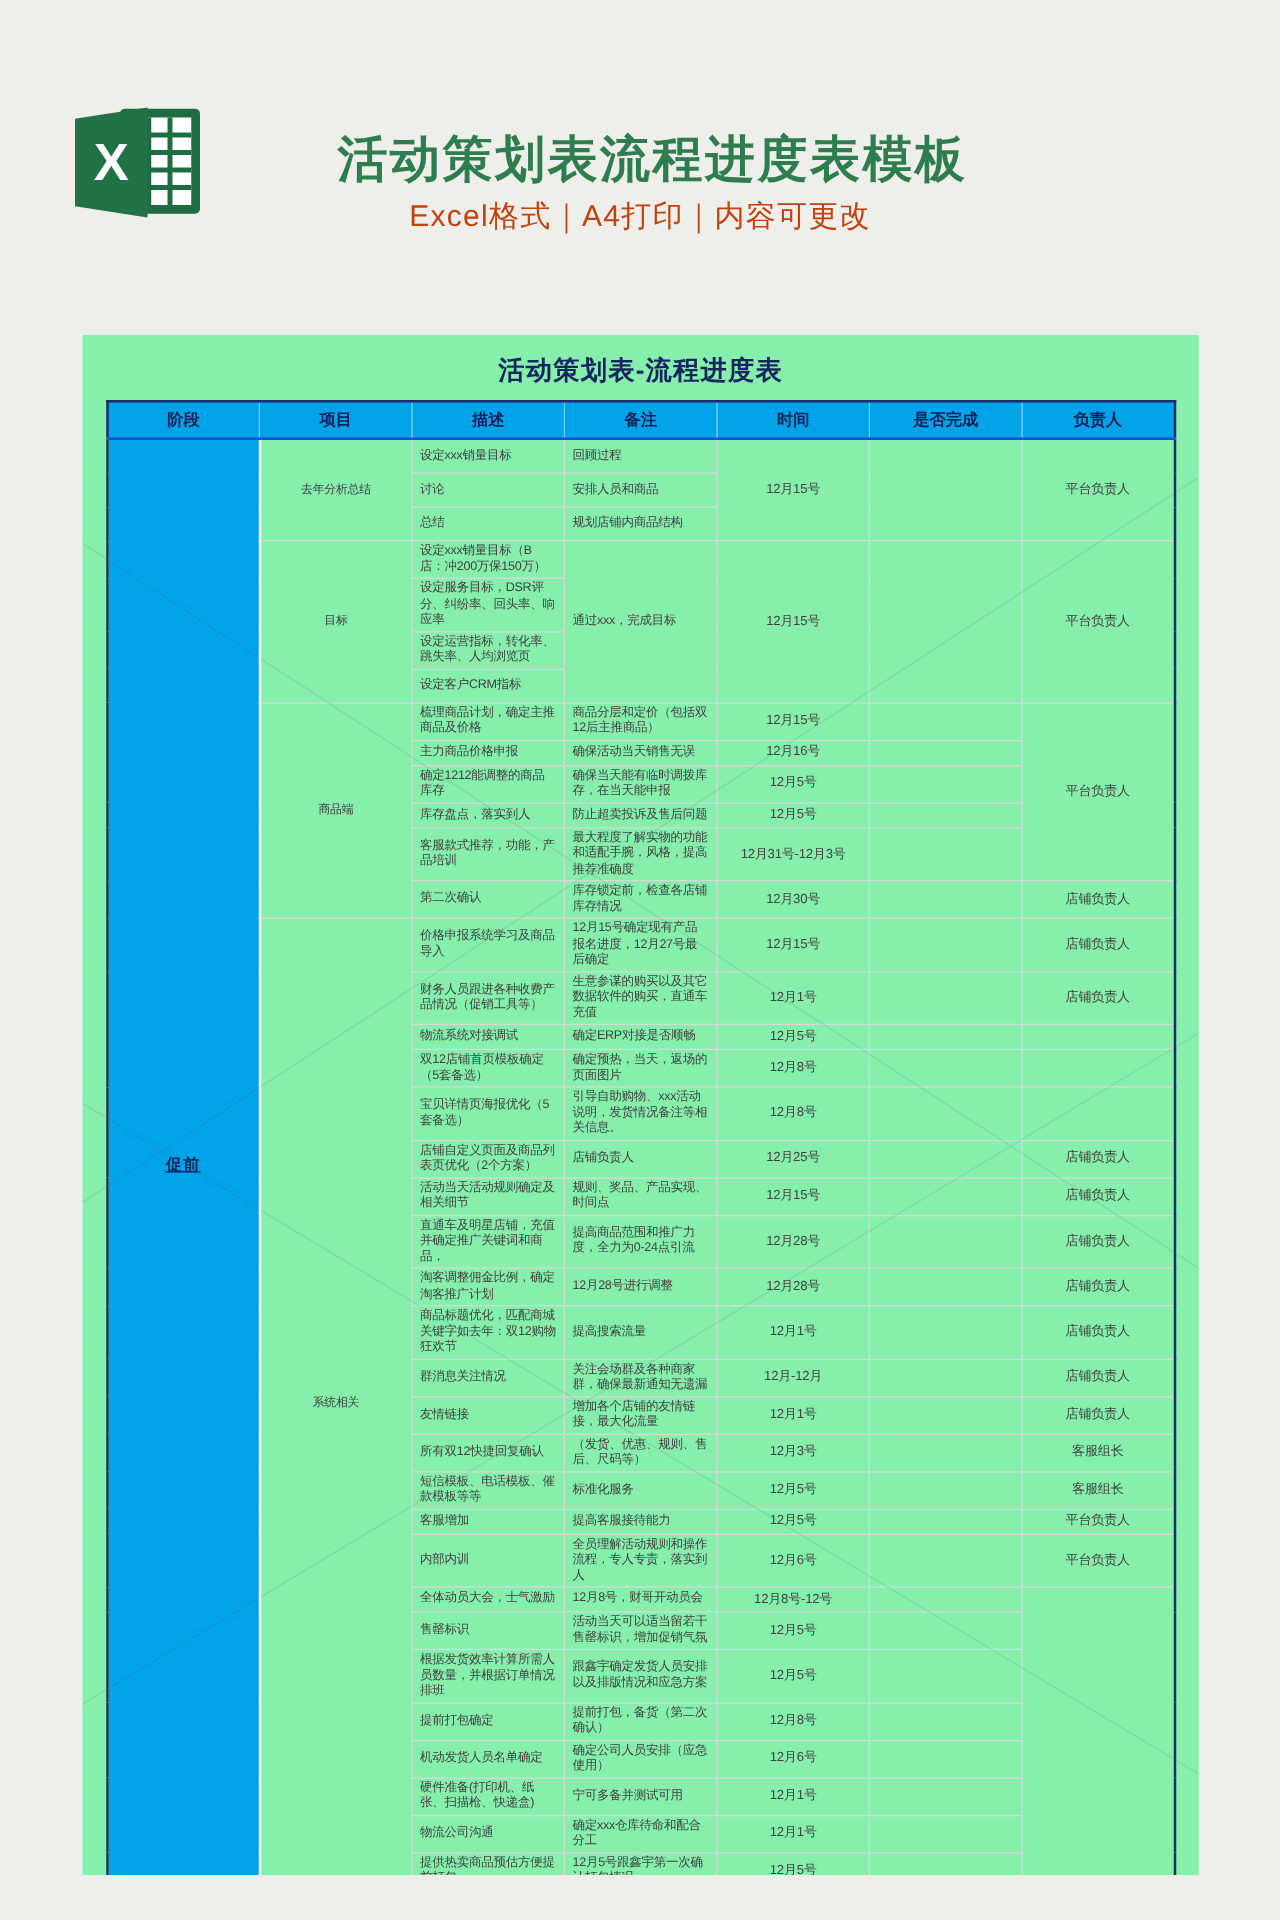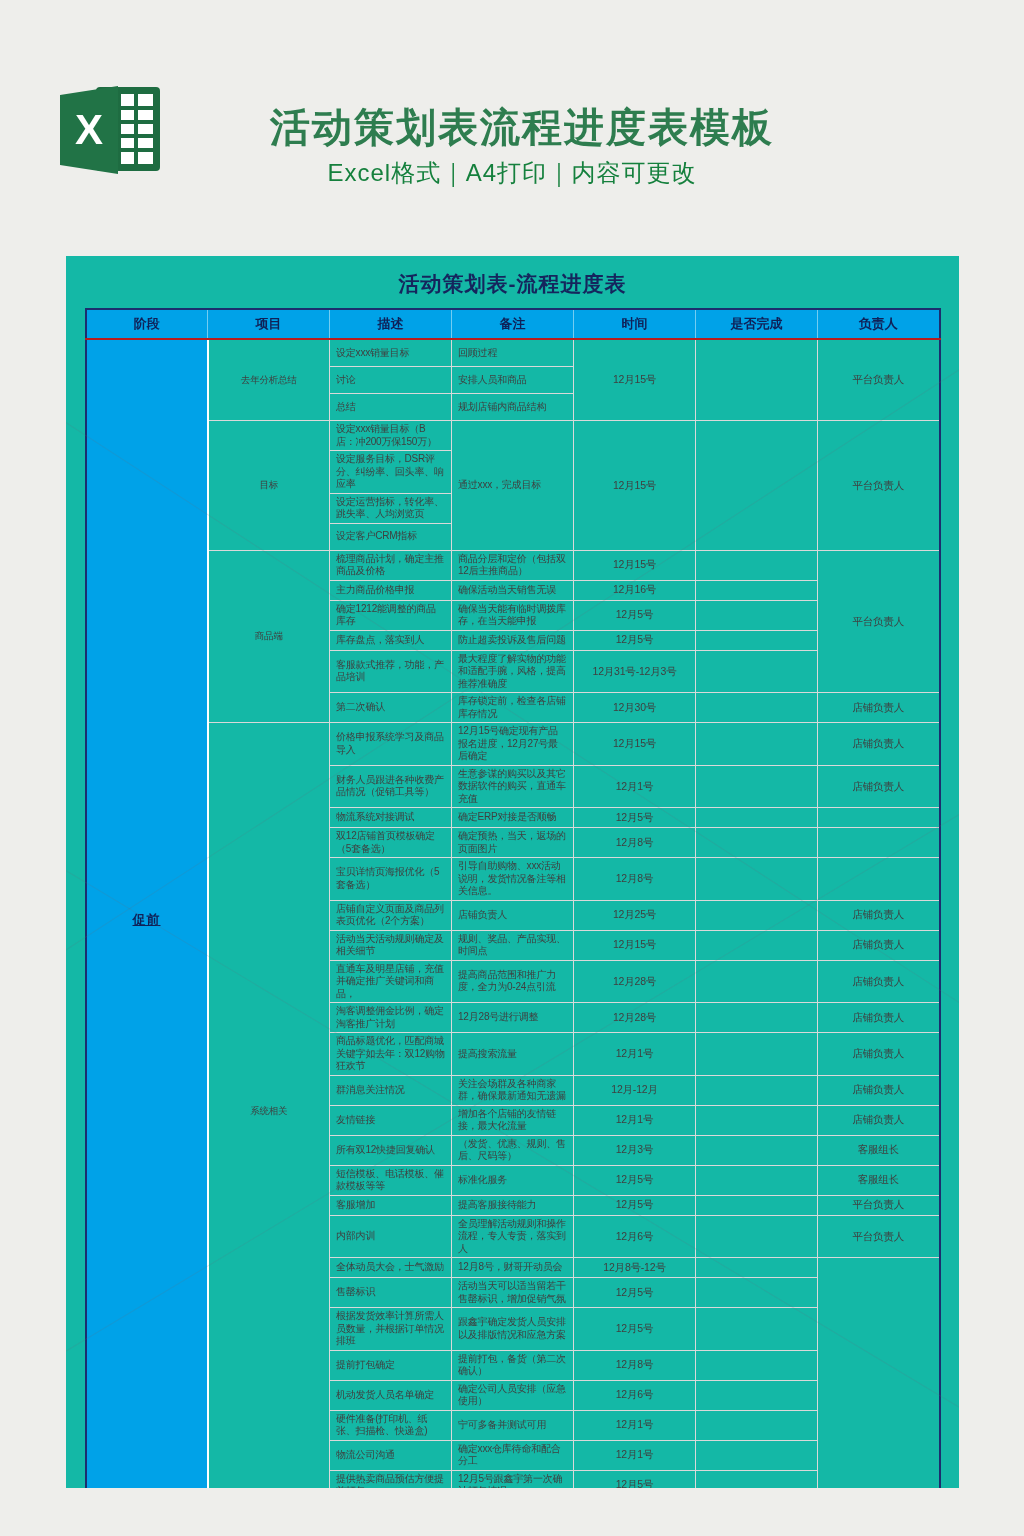--- a/index.html
+++ b/index.html
@@ -10,39 +10,39 @@
     overflow:hidden;
   }
   
   .xlogo{position:absolute;left:60px;top:84px;width:104px;height:92px;}
   .page-title{
     margin:10px;position:absolute;top:90px;left:0;width:100%;
     text-align:center;font-size:40px;font-weight:bold;color:#2e7d4f;letter-spacing:2px;
   }
   .page-subtitle{
     position:absolute;top:157px;left:0;width:100%;
-    text-align:center;font-size:24px;color:#15803d;letter-spacing:1px;
+    text-align:center;font-size:24px;color:#c2410c;letter-spacing:1px;
   }
   
   .card{
-    position:absolute;left:66px;top:256px;width:893px;height:1232px;
-    background:#14b8a6;overflow:hidden;
+    position:absolute;left:66px;top:268px;width:893px;height:1232px;
+    background:#86efac;overflow:hidden;
   }
   .sheet-title{
     margin:0;padding-top:14px;text-align:center;
     font-size:21px;font-weight:bold;color:#15255d;letter-spacing:1px;
   }
   
   table{
     border-collapse:collapse;table-layout:fixed;width:856px;
     margin:10px auto 0;border:2px solid #1c2d6e;
   }
   thead th{
     background:#00a2e8;color:#0f2158;font-size:13px;font-weight:bold;
-    height:28px;border-bottom:2px solid #b91c1c;padding:0 2px;
+    height:28px;border-bottom:2px solid #1d4ed8;padding:0 2px;
   }
   thead th + th{border-left:1px solid rgba(255,255,255,.45);}
   tbody td{
     border:1px solid #d9d9d9;padding:2px 6px;height:15px;
     font-size:10px;line-height:1.25;color:#3f3f3f;vertical-align:middle;
     letter-spacing:-0.2px;overflow:hidden;
   }
   tbody tr:nth-child(-n+7) td{height:22px;}
   tr.section-start td{border-top:2px solid #1c2d6e;}
   .phase-cell{

